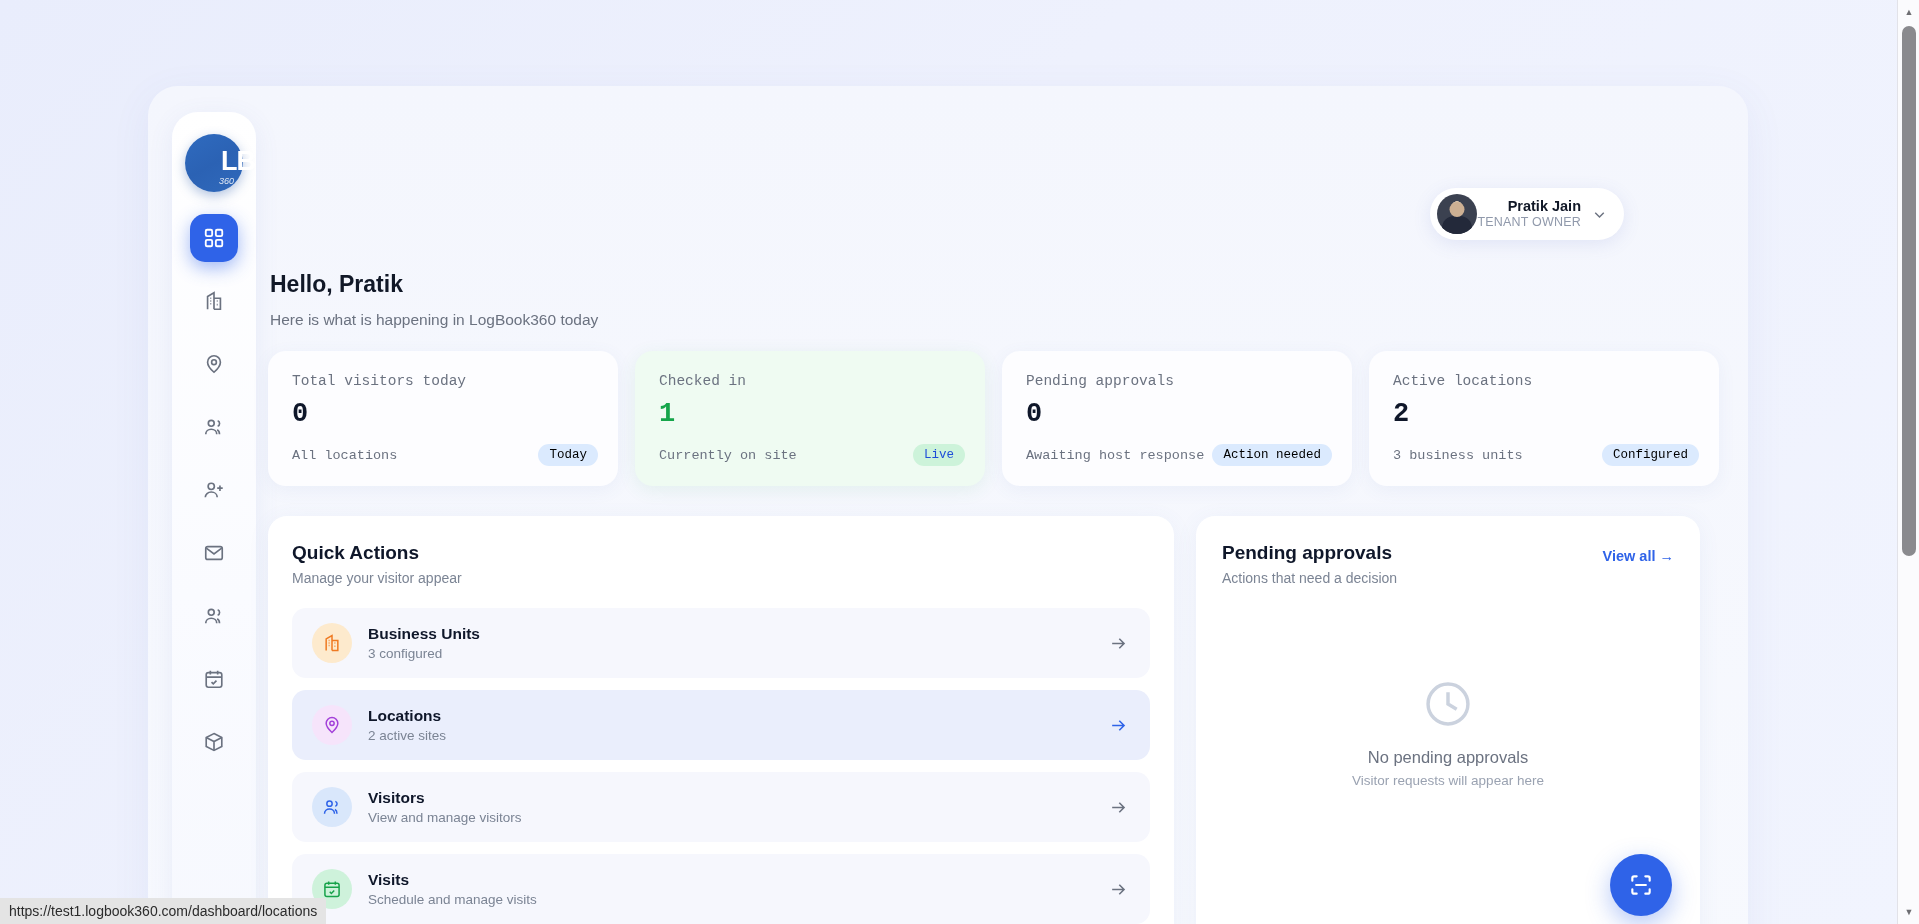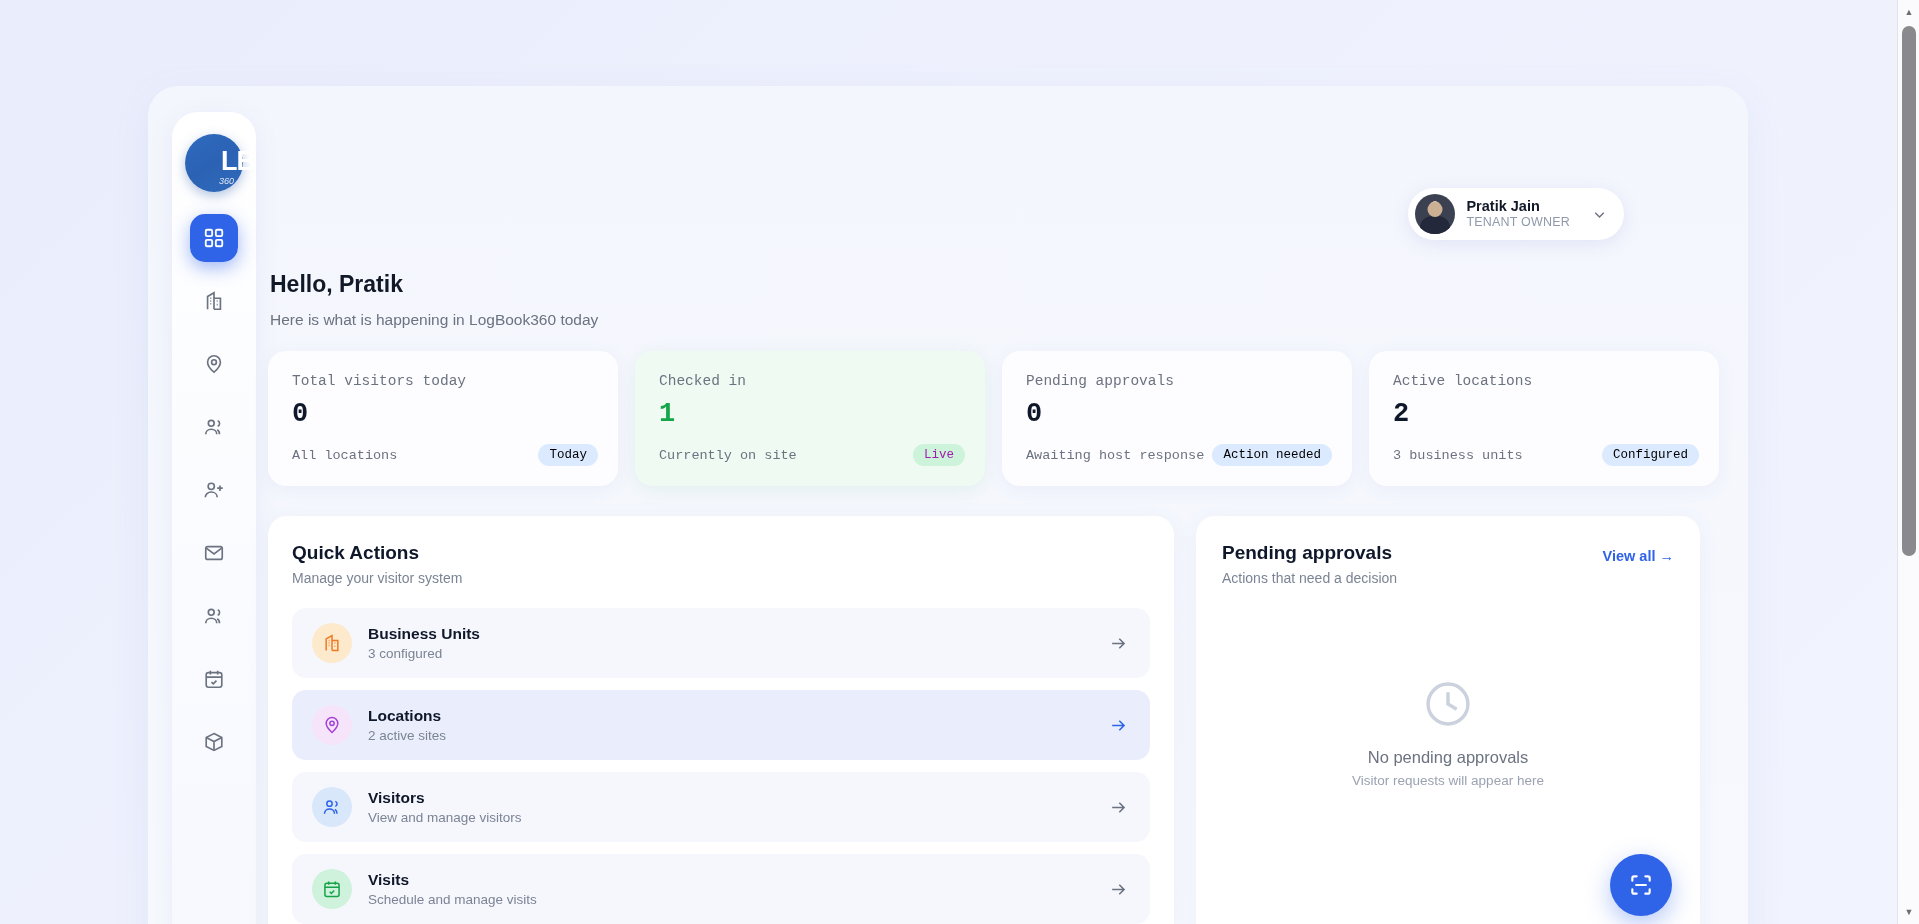--- a/index.html
+++ b/index.html
@@ -77,23 +77,24 @@
   }
   .nav-item.active {
     background: #2f63e8; color: #fff;
     box-shadow: 0 6px 18px rgba(47,99,232,.45);
   }
   .nav-item svg { width: 22px; height: 22px; }
 
   .profile-pill {
     position: absolute; right: 124px; top: 102px;
     height: 52px; background: #fff; border-radius: 26px;
-    display: flex; align-items: center; gap: 11px;
+    display: flex; align-items: center; 
     padding: 0 16px 0 7px;
     box-shadow: 0 4px 18px rgba(90,110,190,.13);
+    text-align: right;
   }
   .avatar {
     width: 40px; height: 40px; border-radius: 50%;
     background: radial-gradient(circle at 50% 32%, #d8c3ab 0 16%, #3b4150 17% 100%);
     overflow: hidden; position: relative; flex: none;
   }
   .avatar::after{
     content:""; position:absolute; left:50%; top:56%; width:30px; height:26px;
     transform:translateX(-50%); border-radius:12px 12px 0 0;
     background:#23293a;
@@ -122,21 +123,21 @@
   .stat-label { font-size: 14.5px; color: #6b7280; }
   .stat-value { font-size: 27px; font-weight: bold; color: #0f172a; margin-top: 10px; }
   .stat.green .stat-value { color: #15a54a; }
   .stat-foot {
     position: absolute; left: 24px; right: 20px; bottom: 20px;
     display: flex; align-items: center; justify-content: space-between;
   }
   .stat-sub { font-size: 13.5px; color: #6b7280; }
   .badge { font-size: 12.5px; padding: 4px 11px; border-radius: 11px; }
   .badge.blue { background: #dbeafe; color: #000000; }
-  .badge.green { background: #cdf3da; color: #a21caf; }
+  .badge.green { background: #cdf3da; color: #1d4ed8; }
 
   
   .panel {
     position: absolute; background: #fff; border-radius: 19px;
     box-shadow: 0 4px 22px rgba(90,110,190,.07);
   }
   .panel-qa { left: 120px; top: 430px; width: 906px; height: 500px; padding: 26px 24px; }
   .panel-pa { left: 1048px; top: 430px; width: 504px; height: 500px; padding: 26px 26px; }
 
   .p-title { font-size: 19px; font-weight: bold; color: #0f172a; }
@@ -316,21 +317,21 @@
         <div class="stat-value">2</div>
         <div class="stat-foot">
           <span class="stat-sub">3 business units</span>
           <span class="badge blue">Configured</span>
         </div>
       </div>
     </div>
 
     <div class="panel panel-qa">
       <div class="p-title">Quick Actions</div>
-      <div class="p-sub">Manage your visitor system</div>
+      <div class="p-sub">Manage your visitor appear</div>
       <div class="qa-list">
 
         <div class="qa-row">
           <div class="qa-ic orange">
             <svg viewBox="0 0 24 24" fill="none" stroke="currentColor" stroke-width="1.8">
               <path d="M5 21V7l7-4v18"></path>
                 <path d="M12 9h7v12h-7"></path>
                 <path d="M8 9h1M8 12h1M8 15h1M15 12h1M15 16h1"></path>
               </svg>
           </div>
@@ -430,14 +431,15 @@
     </div>
 
   </div>
 
   <div class="scrollbar">
     <div class="sb-arrow up">▲</div>
     <div class="sb-thumb"></div>
     <div class="sb-arrow down">▼</div>
   </div>
 
+  <div class="statusbar">https://test1.logbook360.com/dashboard/locations</div>
 
 </div>
 
 </body></html>

